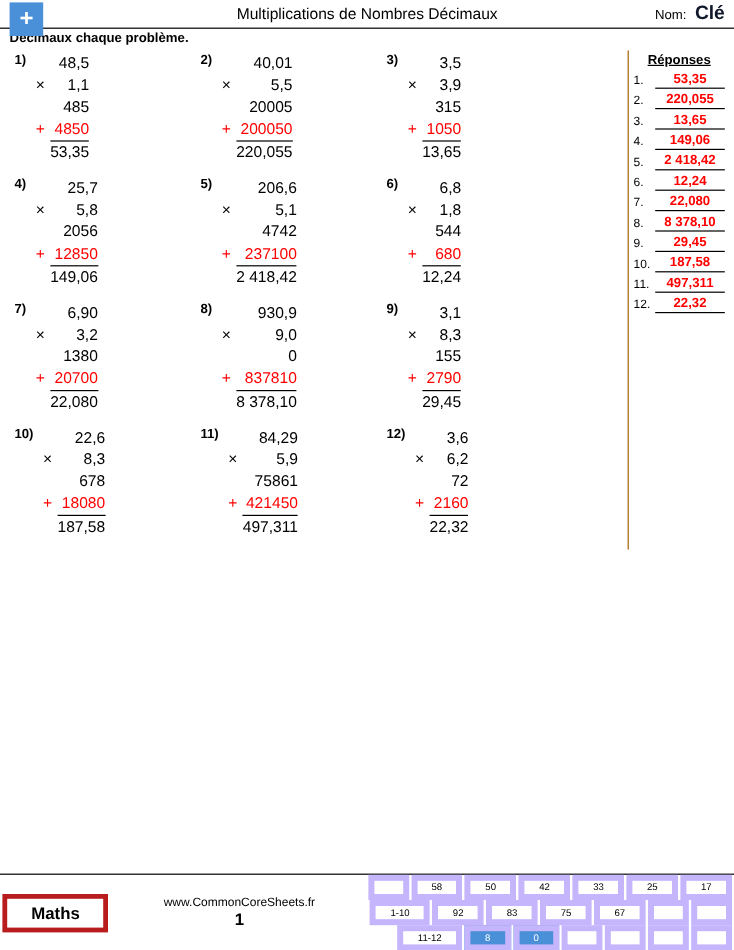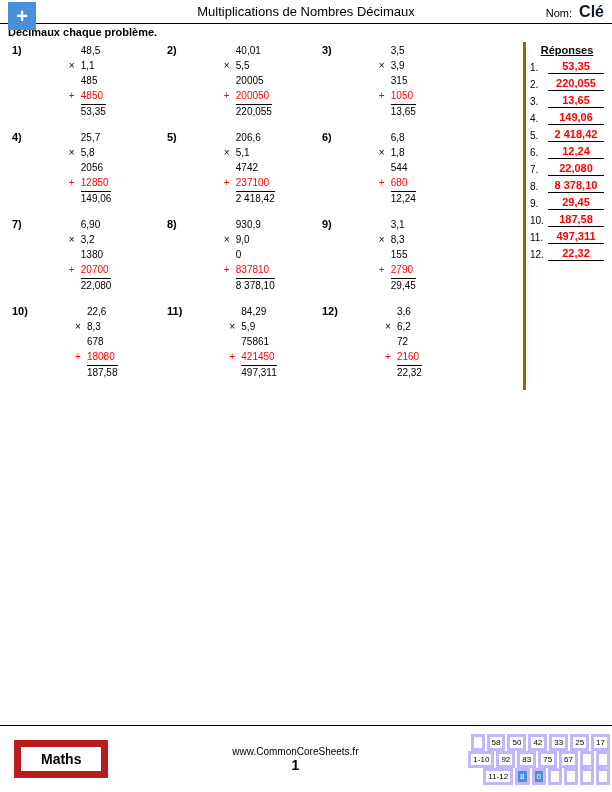--- a/index.html
+++ b/index.html
@@ -68,21 +68,21 @@
       padding: 2px 4px;
     }
 
     .problems-area {
       flex: 1;
     }
 
     
     .answers-panel {
       width: 85px;
-      border-left: 3px solid #a16207;
+      border-left: 1px solid #a16207;
       padding: 2px 4px;
     }
     .answers-title {
       text-align: center;
       font-weight: bold;
       font-size: 11px;
       margin-bottom: 4px;
       text-decoration: underline;
     }
     .answer-item {
@@ -122,25 +122,24 @@
       float: left;
       margin-right: 4px;
     }
 
     .calc {
       display: inline-block;
       margin-left: 16px;
     }
 
     .calc-row {
-      text-align: left;
-      font-size: 10px;
+      text-align: right;
+      font-size: 13px;
       line-height: 1.4;
       min-height: 15px;
-      margin-left: 39px;
     }
 
     .calc-row.multiply {
       position: relative;
     }
     .calc-row.multiply::before {
       content: '×';
       position: absolute;
       left: -12px;
       top: 0;
@@ -176,25 +175,25 @@
       bottom: 0;
       left: 0;
       right: 0;
       border-top: 1px solid #000;
       display: flex;
       align-items: center;
     }
 
     .footer-maths {
       background: white;
-      border: 7px solid #b91c1c;
+      border: 4px solid #b91c1c;
       padding: 4px 20px;
       font-size: 14px;
       font-weight: bold;
-      margin: 14px;
+      margin: 2px;
     }
 
     .footer-center {
       flex: 1;
       text-align: center;
       font-size: 10px;
     }
 
     .footer-page {
       font-size: 14px;
@@ -208,22 +207,22 @@
       align-items: flex-end;
       margin-right: 2px;
     }
 
     .score-row {
       display: flex;
       gap: 2px;
     }
 
     .score-box {
-      border: 3px solid #c4b5fd;
-      padding: 1px 2px;
+      border: 5px solid #c4b5fd;
+      padding: 1px 12px;
       min-width: 14px;
     }
 
     .score-box.highlight {
       background: #4a90d9;
       color: white;
     }
   </style>
 </head>
 <body>

